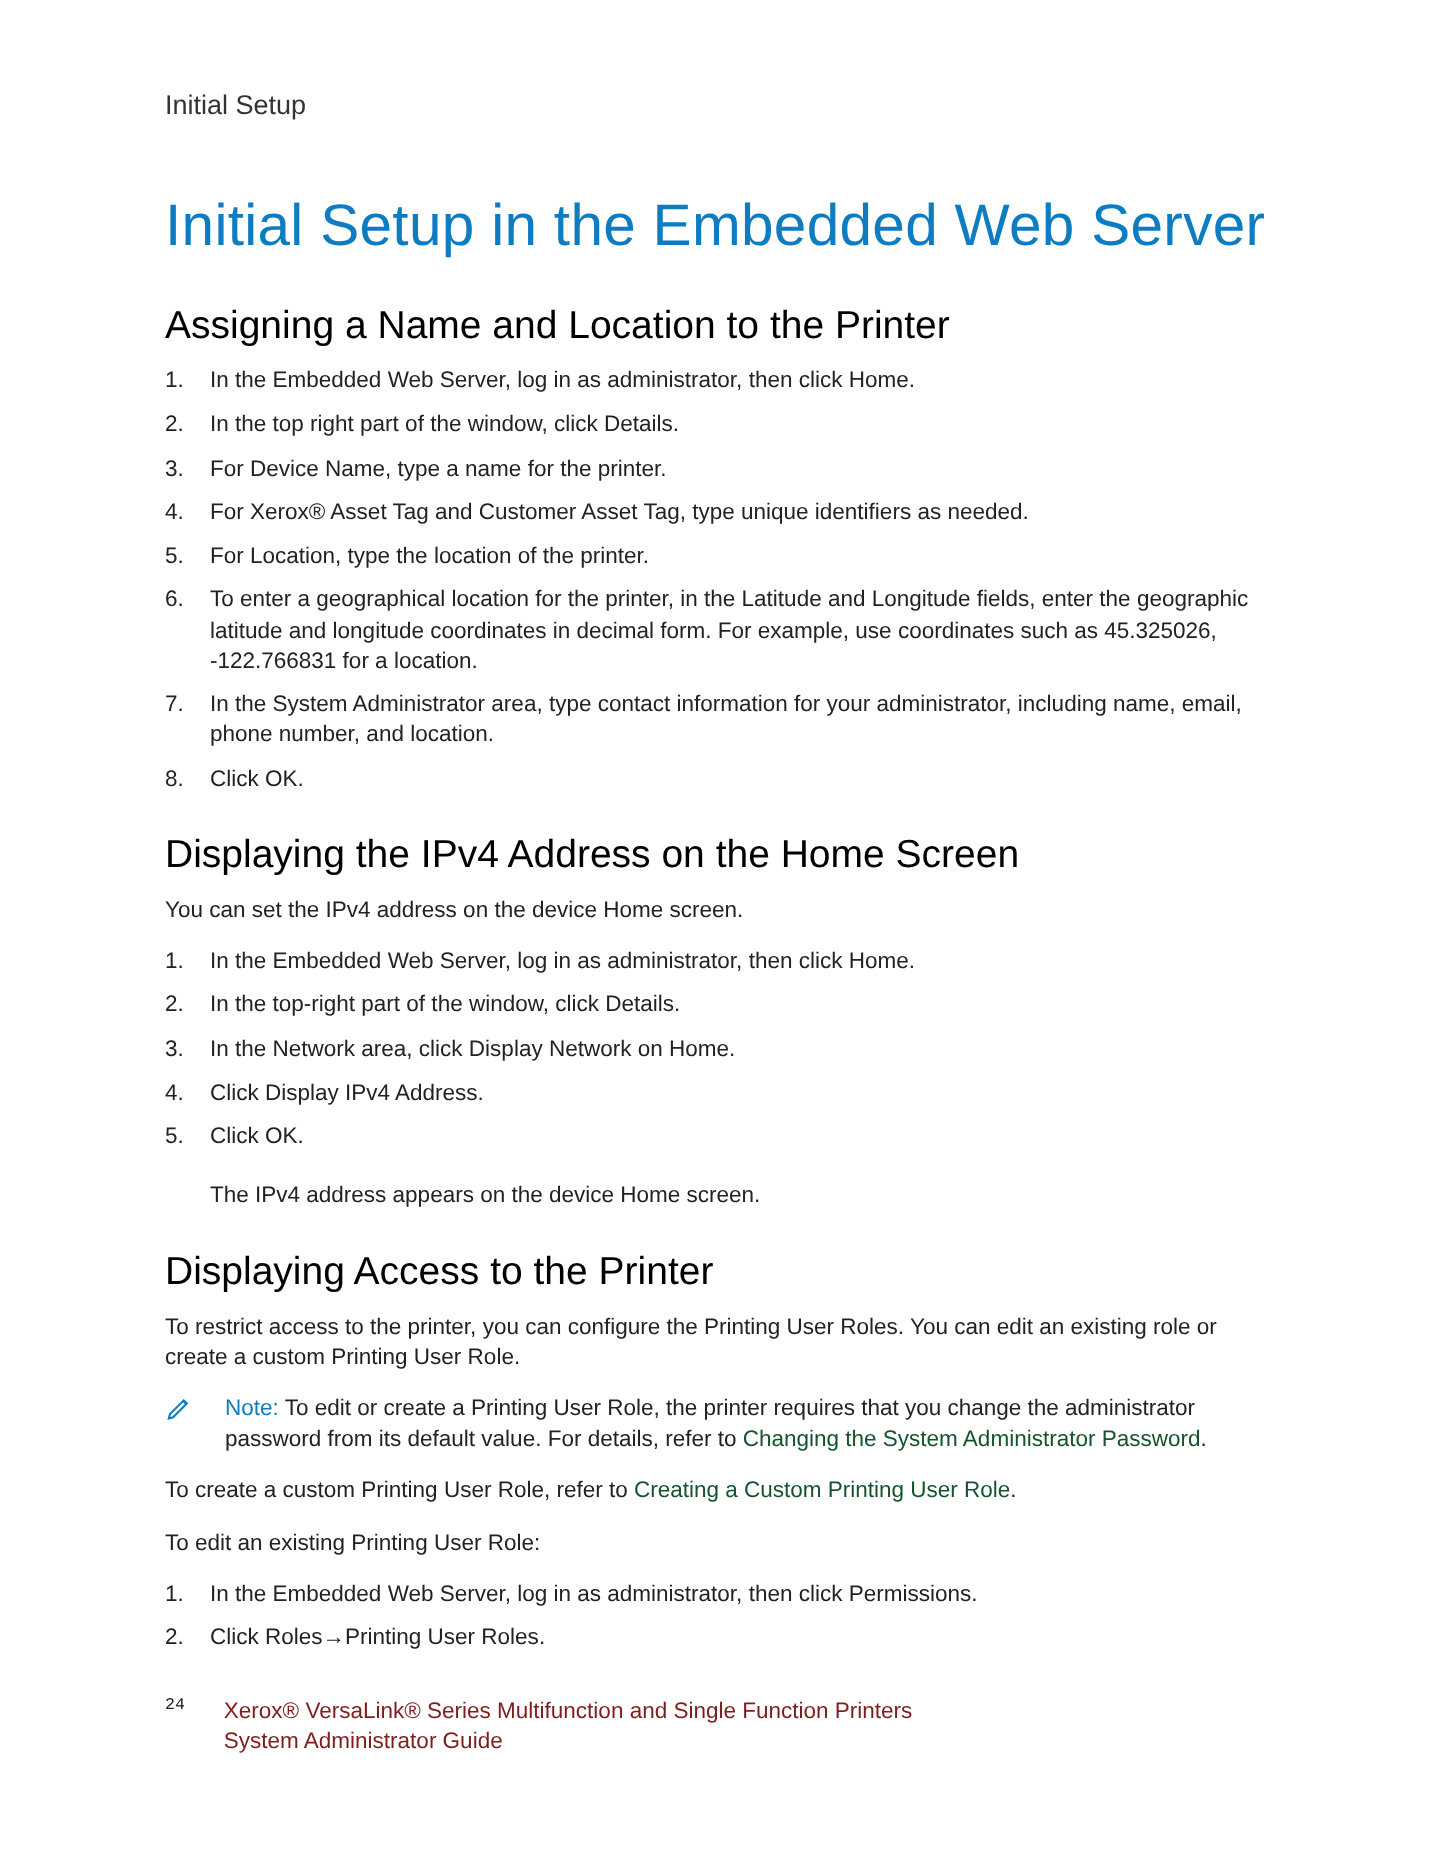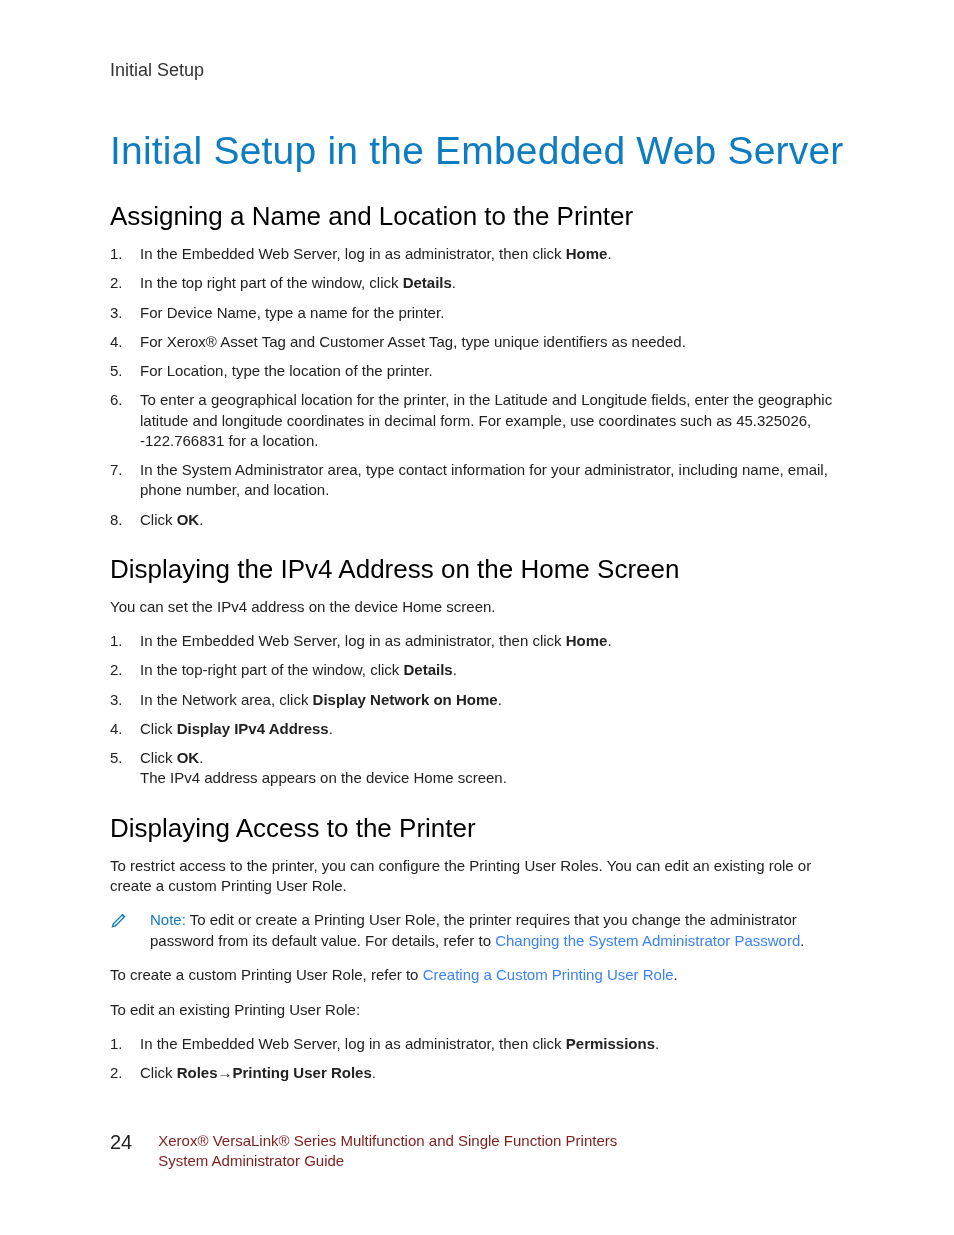--- a/index.html
+++ b/index.html
@@ -77,39 +77,40 @@
       flex-shrink: 0;
       width: 22px;
       color: #0d7cc1;
     }
     .note-body {
       font-size: 15px;
       line-height: 1.38;
       color: #222;
     }
     .note-label { color: #0d7cc1; }
-    .link { color: #3b82f6; }
+    .link { color: #14532d; }
     .footer {
       position: absolute;
       left: 110px;
       bottom: 64px;
       display: flex;
       gap: 26px;
       align-items: flex-start;
     }
     .pagenum {
-      font-size: 20px;
+      font-size: 11px;
       color: #222;
+      font-family: Liberation Mono, monospace;
     }
     .footer-text {
       font-size: 15px;
       line-height: 1.35;
       color: #7f1d1d;
     }
-    b { font-weight: 700; }
+    b { font-weight: 400; }
   </style>
 </head>
 <body>
 
 <div class="page">
   <div class="header-label">Initial Setup</div>
 
   <h1 class="title">Initial Setup in the Embedded Web Server</h1>
 
   <h2 class="section-h">Assigning a Name and Location to the Printer</h2>
@@ -125,21 +126,21 @@
   </ol>
 
   <h2 class="section-h">Displaying the IPv4 Address on the Home Screen</h2>
   <p class="intro">You can set the IPv4 address on the device Home screen.</p>
   <ol>
     <li><span>In the Embedded Web Server, log in as administrator, then click </span><b>Home</b><span>.</span></li>
     <li><span>In the top-right part of the window, click </span><b>Details</b><span>.</span></li>
     <li><span>In the Network area, click </span><b>Display Network on Home</b><span>.</span></li>
     <li><span>Click </span><b>Display IPv4 Address</b><span>.</span></li>
     <li><span>Click </span><b>OK</b><span>.</span>
-      <div class="sub" style="padding-left:0;margin-top:0;">The IPv4 address appears on the device Home screen.</div>
+      <div class="sub" style="padding-left:0;margin-top:19px;">The IPv4 address appears on the device Home screen.</div>
     </li>
   </ol>
 
   <h2 class="section-h">Displaying Access to the Printer</h2>
   <p class="intro">To restrict access to the printer, you can configure the Printing User Roles. You can edit an existing role or create a custom Printing User Role.</p>
 
   <div class="note-block">
     <div class="note-icon">
       <svg viewBox="0 0 24 24" width="20" height="20" fill="none" stroke="#0d7cc1" stroke-width="1.6">
         <path d="M3 20l3.5-1 11-11-2.5-2.5-11 11L3 20z"></path>

